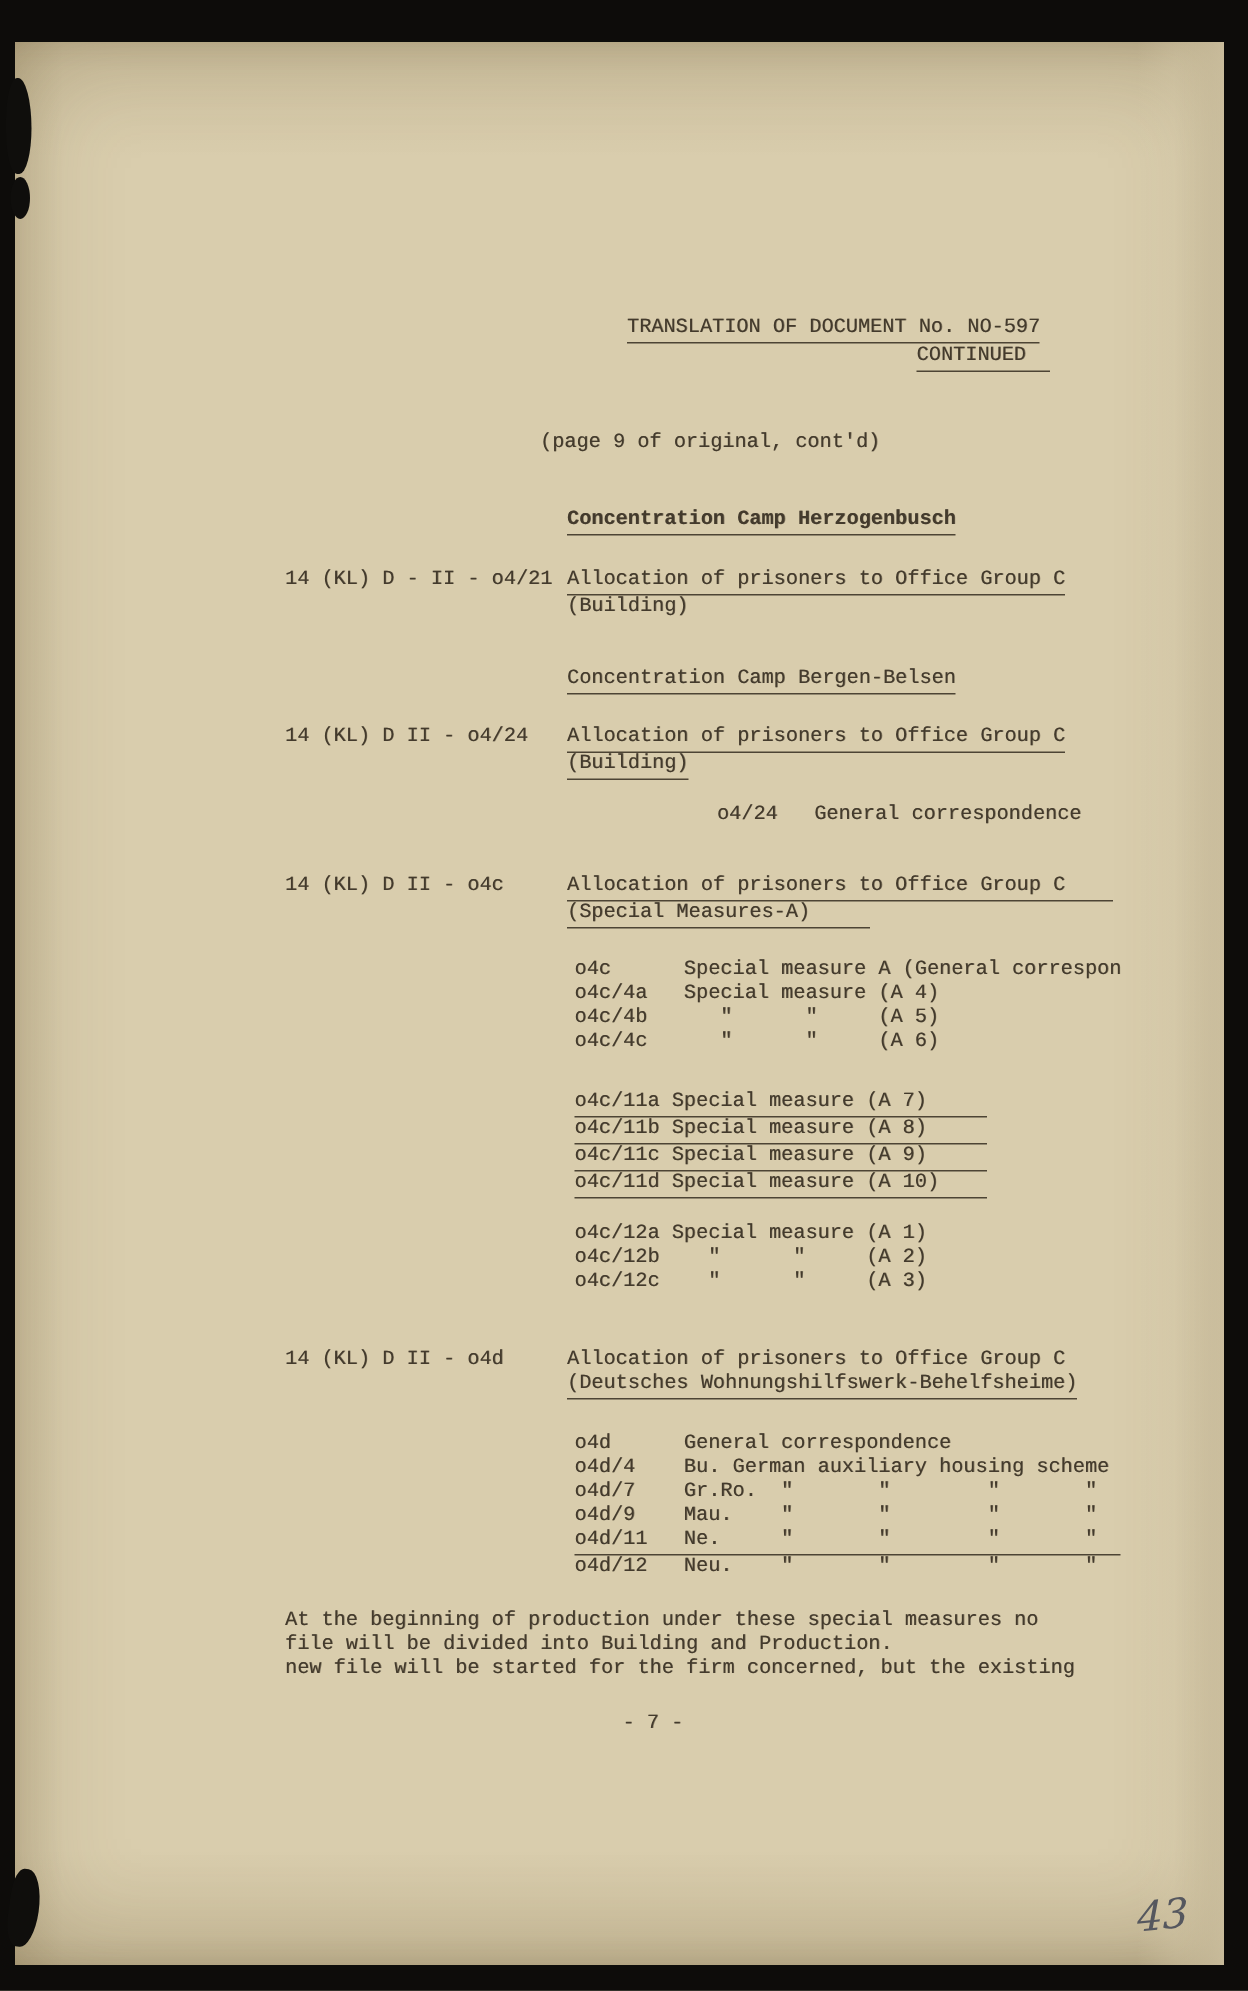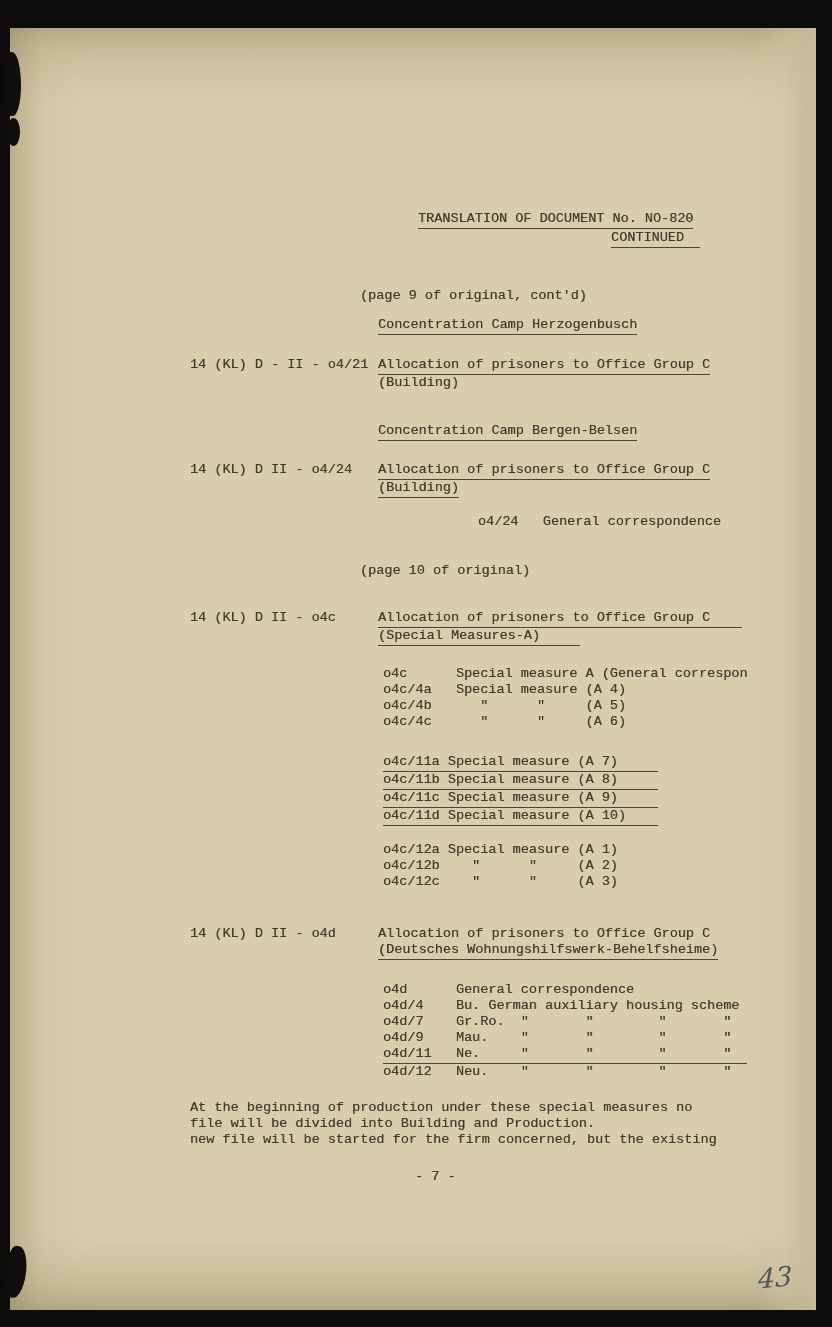--- a/index.html
+++ b/index.html
@@ -33,21 +33,21 @@
   }
   .ext16 { padding-right:16px; }
   .ext32 { padding-right:32px; }
   .ext40 { padding-right:40px; }
   .tt { text-shadow: 0.4px 0 0 rgba(67,58,44,0.55); }
 
   .header-block { margin-left:408px; width:282px; text-align:left; line-height:17px; }
   .header-block .c2 { text-align:right; }
 
   .note9  { margin-top:40px; margin-left:350px; }
-  .head-herzog { margin-top:13px; margin-left:368px; }
+  .head-herzog { margin-top:35px; margin-left:368px;font-weight:bold; }
   .entry { position:relative; }
   .entry .ref { position:absolute; left:180px; top:0; }
   .entry .desc { margin-left:368px; }
   .entry1 { margin-top:22px; }
   .sub1 { margin-top:15px; margin-left:373px; }
   .head-bergen { margin-top:32px; margin-left:368px; }
   .entry2 { margin-top:21px; }
   .sub2 { margin-top:16px; margin-left:373px;text-align:center; }
   .note10 { margin-top:33px; margin-left:350px; }
   .entry3 { margin-top:31px; }
@@ -81,21 +81,21 @@
   .a2 { left:7px; top:118px; width:13px; height:28px; border-radius:50%; }
   .a3 { left:6px; top:1246px; width:20px; height:52px; border-radius:40% 60% 55% 45%; transform:rotate(8deg); }
 </style>
 </head>
 <body>
 
 <div class="frame">
   <div class="paper tt">
 
     <div class="header-block">
-      <div><span class="u" data-bind="doc.header.line1">TRANSLATION OF DOCUMENT No. NO-820</span></div>
+      <div><span class="u" data-bind="doc.header.line1">TRANSLATION OF DOCUMENT No. NO-597</span></div>
       <div class="c2"><span class="u ext16" data-bind="doc.header.line2">CONTINUED</span></div>
     </div>
 
     <div class="note9">
       <span data-bind="doc.page9_note">(page 9 of original, cont'd)</span>
     </div>
 
     <div class="head-herzog">
       <span class="u" data-bind="doc.herzogenbusch.heading">Concentration Camp Herzogenbusch</span>
     </div>
@@ -118,23 +118,20 @@
       <div class="desc">
         <div><span class="u" data-bind="doc.bergen_belsen.title_line1">Allocation of prisoners to Office Group C</span></div>
         <div><span class="u" data-bind="doc.bergen_belsen.title_line2">(Building)</span></div>
       </div>
     </div>
 
     <div class="sub2">
       <span data-bind="doc.bergen_belsen.item">o4/24   General correspondence</span>
     </div>
 
-    <div class="note10">
-      <span data-bind="doc.page10_note">(page 10 of original)</span>
-    </div>
 
     <div class="entry entry3">
       <span class="ref" data-bind="doc.o4c.ref">14 (KL) D II - o4c</span>
       <div class="desc">
         <div><span class="u ext32" data-bind="doc.o4c.title_line1">Allocation of prisoners to Office Group C</span></div>
         <div><span class="u ext40" data-bind="doc.o4c.title_line2">(Special Measures-A)</span></div>
       </div>
     </div>
 
     <div class="list g1">

